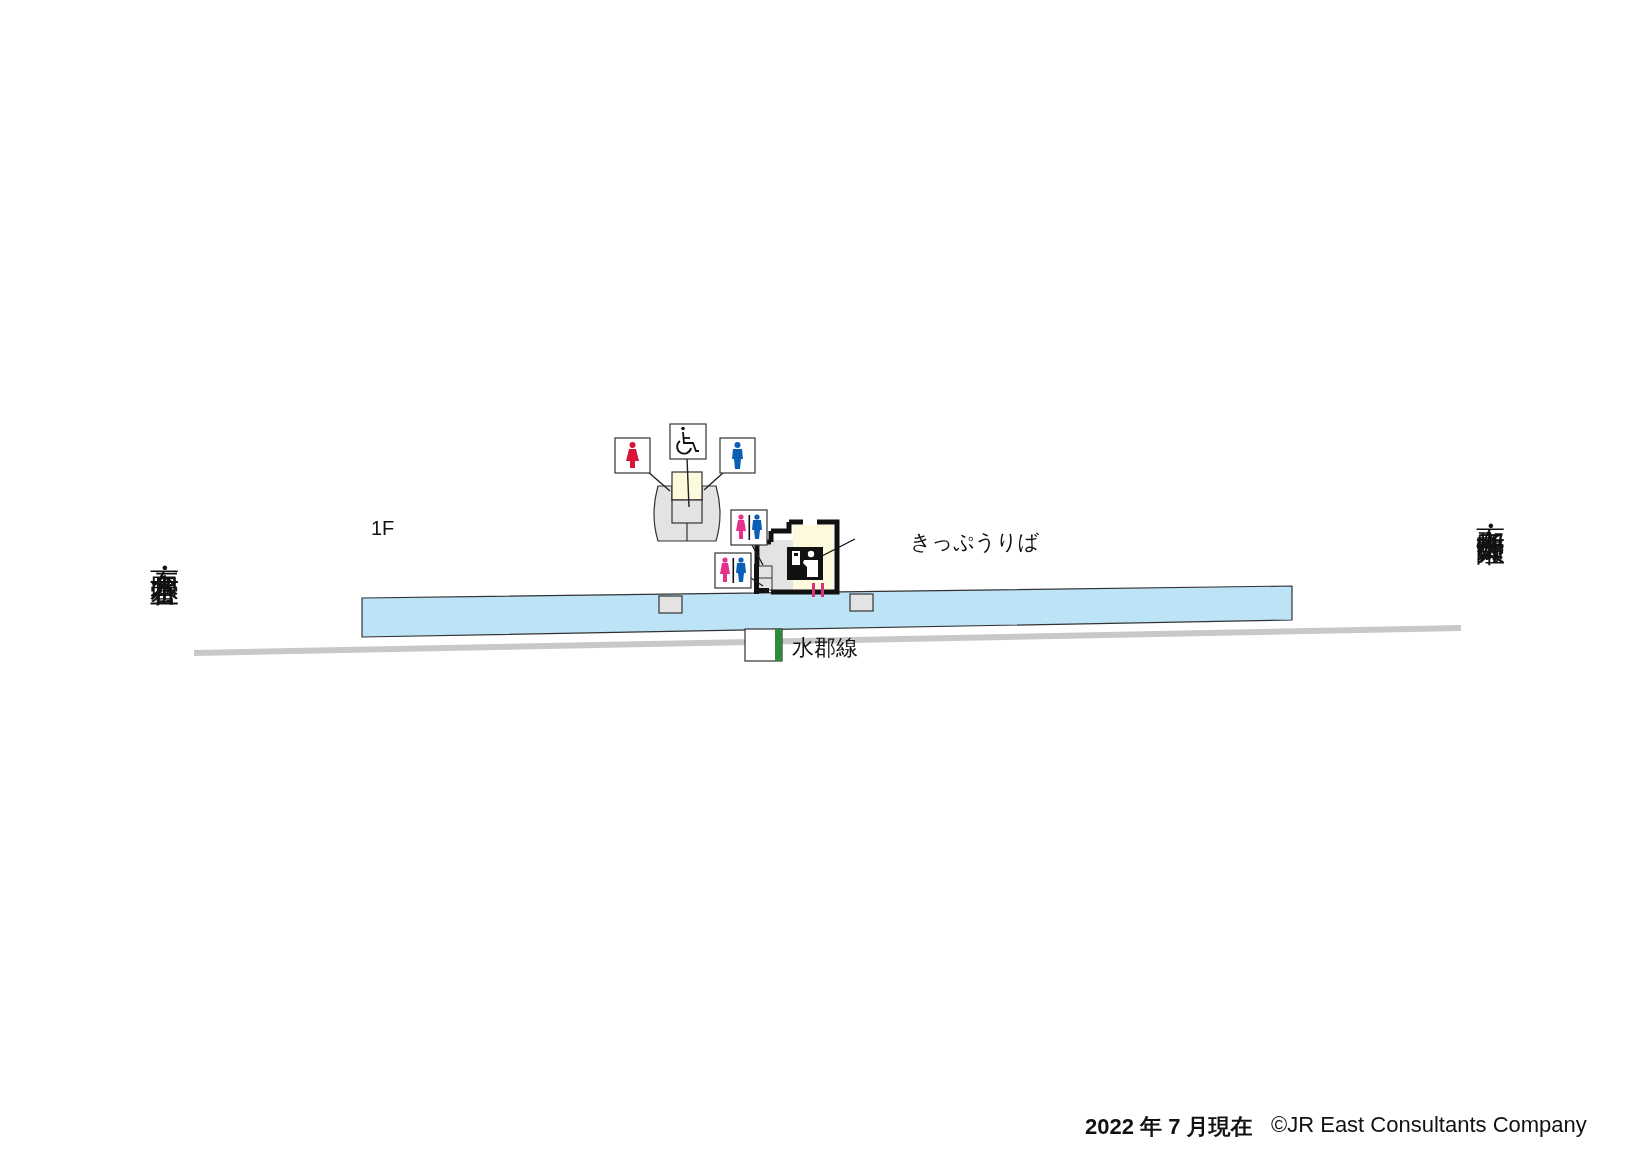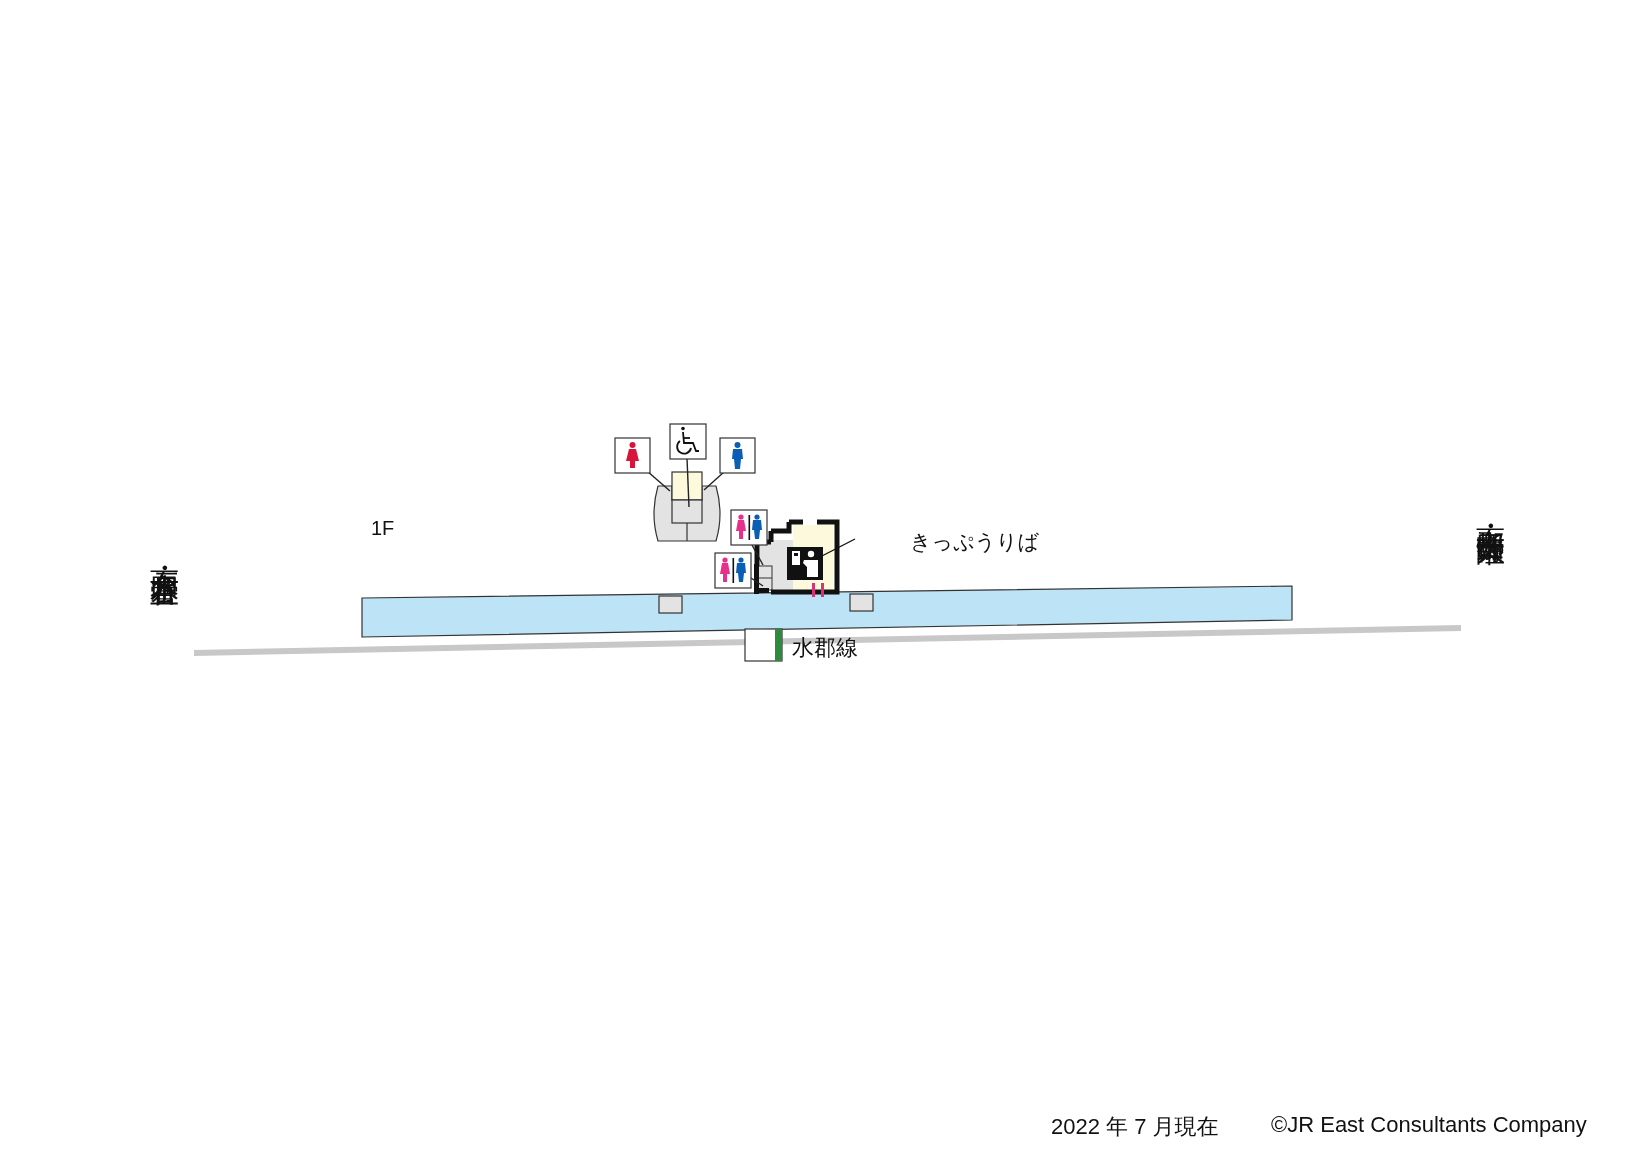--- a/index.html
+++ b/index.html
@@ -8,21 +8,21 @@
     svg.map { position: absolute; left: 0; top: 0; }
     .floor-label { position: absolute; left: 371px; top: 517px; font-family: "Liberation Sans", sans-serif;
                    font-weight: normal; font-size: 20px; letter-spacing: 0px; }
     .vlabel { position: absolute; writing-mode: vertical-rl; text-orientation: upright;
               font-size: 29px; line-height: 30px; letter-spacing: -1px; }
     .vlabel.left { left: 150px; top: 555px; }
     .vlabel.right { left: 1476px; top: 514px; }
     .ticket-label { position: absolute; left: 862px; top: 528px; font-size: 21px; margin-left: 48px; }
     .line-label { position: absolute; left: 792px; top: 633px; font-size: 22px; }
     .footer { position: absolute; top: 1112px; font-size: 22px; font-family: "Liberation Sans", sans-serif; }
-    .footer.date { left: 1051px; }
+    .footer.date { left: 1085px; font-weight: bold; }
     .footer.copy { left: 1271px; }
   </style>
 </head>
 <body>
 
 <svg class="map" width="1642" height="1162" viewBox="0 0 1642 1162">
 
   <polygon points="194,650 1461,625 1461,631 194,656" fill="#c8c8c8"></polygon>
 
   <polygon points="362,598 1292,586 1292,620 362,637" fill="#bde3f6" stroke="#333" stroke-width="1.2"></polygon>

